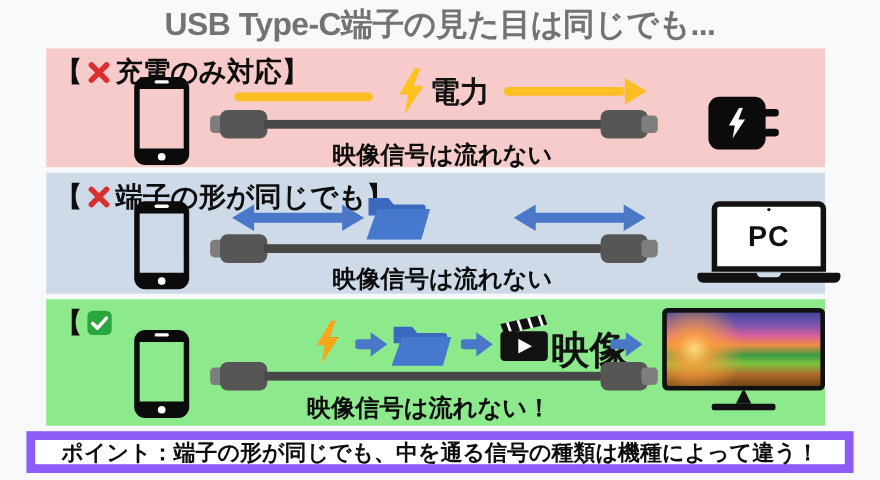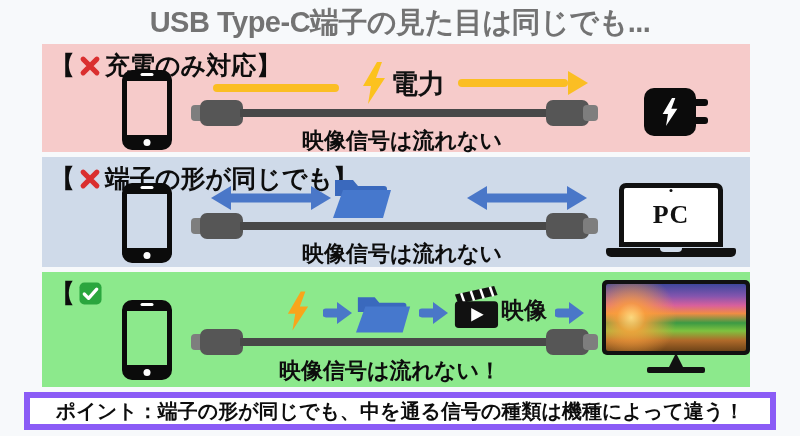--- a/index.html
+++ b/index.html
@@ -64,55 +64,55 @@
     text-align:center; font-size:22px; color:#0d0d0d; }
   #band-dp .note { left:168px; top:84px; }
   
   .darrow { position:absolute; width:122px; height:26px; }
   #darrow-left  { left:168px; top:28px; }
   #darrow-right { left:424px; top:28px; }
   .folder { position:absolute; }
   #folder-data { left:291px; top:19px; }
   .data-label { position:absolute; left:353px; top:24px; font-size:27px; }
   
-  .laptop { position:absolute; left:564px; top:26px; width:130px; height:84px;font-family:Liberation Serif, serif; }
+  .laptop { position:absolute; left:592px; top:26px; width:130px; height:84px; }
   .laptop .lscreen { margin:0 auto; width:104px; height:64px;
     border:5px solid #111; border-radius:7px 7px 0 0; background:#fff;
     display:flex; align-items:center; justify-content:center; position:relative; }
   .laptop .cam { position:absolute; top:1px; left:50%; transform:translateX(-50%);
     width:3px; height:3px; border-radius:50%; background:#111; }
   .laptop .pc { font-size:26px; letter-spacing:1px; color:#111; }
   .laptop .lbase { position:relative; margin-top:1px; width:130px; height:9px;
     background:#111; border-radius:2px 2px 5px 5px; }
   .laptop .lnotch { position:absolute; left:50%; transform:translateX(-50%); top:0;
     width:22px; height:4px; background:var(--band-data-bg,#cfdae9); border-radius:0 0 4px 4px; }
   
   .barrow { position:absolute; width:30px; height:24px; }
   #barrow-1 { left:281px; top:29px; }
   #barrow-2 { left:377px; top:29px; }
   #barrow-3 { left:513px; top:29px; }
   #bolt-dp   { left:244px; top:19px; }
   #folder-dp { left:314px; top:21px; }
   .clapper { position:absolute; left:410px; top:12px; }
-  .video-label { position:absolute; left:459px; top:23px; font-size:23px; }
+  .video-label { position:absolute; left:459px; top:23px; font-size:35px; }
   
   .monitor { position:absolute; left:560px; top:8px; width:148px; height:94px; }
   .monitor .mscreen { width:148px; height:75px; background:#111; border-radius:5px; padding:4px; }
   .monitor .mimg { width:100%; height:100%; border-radius:2px;
     background:
       radial-gradient(circle at 18% 50%, rgba(255,220,130,0.95) 0%, rgba(250,160,60,0.85) 12%, rgba(250,160,60,0) 38%),
       linear-gradient(180deg,#3f479c 0%,#8355ae 18%,#d8609c 32%,#ef8c45 44%,#3c9a44 58%,#7fc23f 70%,#b06a2a 84%,#6e4418 100%);
   }
   .monitor .mneck { margin:0 auto; width:14px; height:0;
     border-left:6px solid transparent; border-right:6px solid transparent;
     border-bottom:12px solid #111; }
   .monitor .mbase { margin:0 auto; width:58px; height:6px; background:#111; border-radius:2px; }
   
   .footer-box { position:absolute; left:24px; top:392px; width:752px; height:38px;
-    background:#ffffff; border:6px solid #8b5cf6;
+    background:#ffffff; border:8px solid #8b5cf6;
     display:flex; align-items:center; justify-content:center;
     font-size:20px; color:#0d0d0d; white-space:nowrap; }
 </style>
 </head>
 <body>
 
 <div class="page">
 
   <div class="main-title">USB Type-C端子の見た目は同じでも...</div>
 

